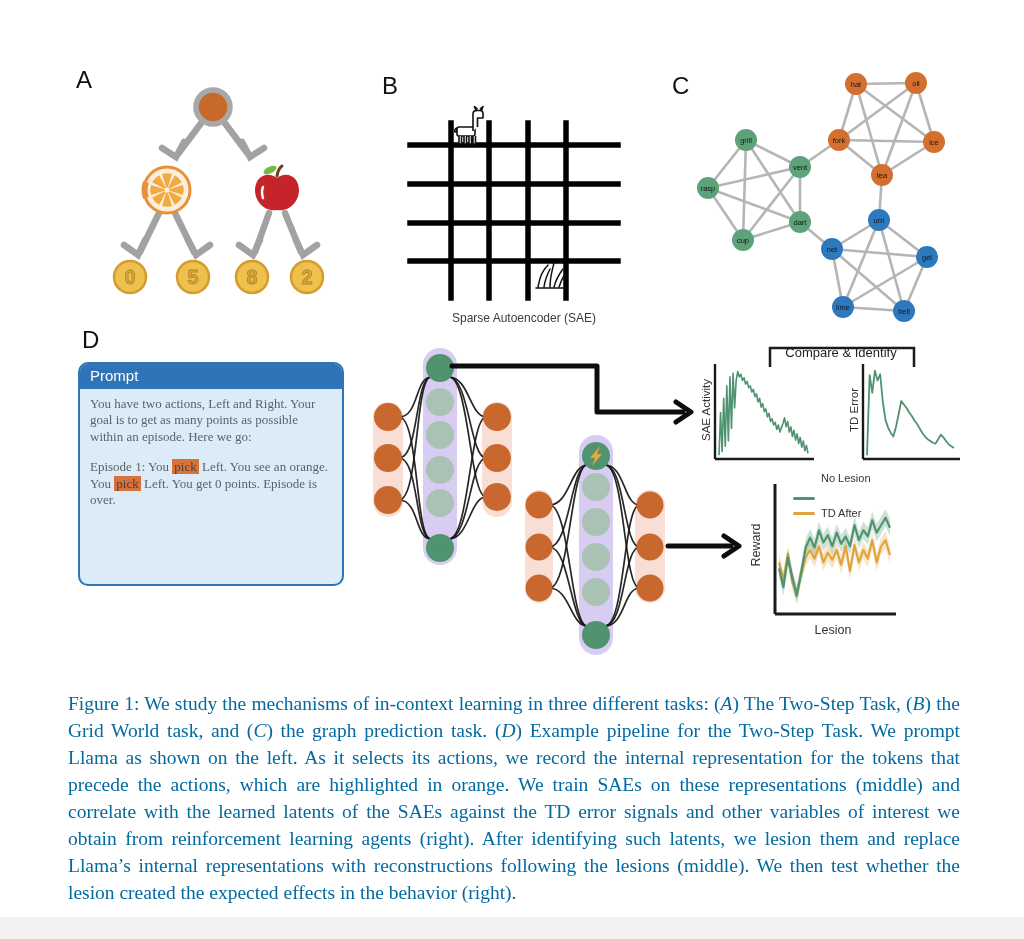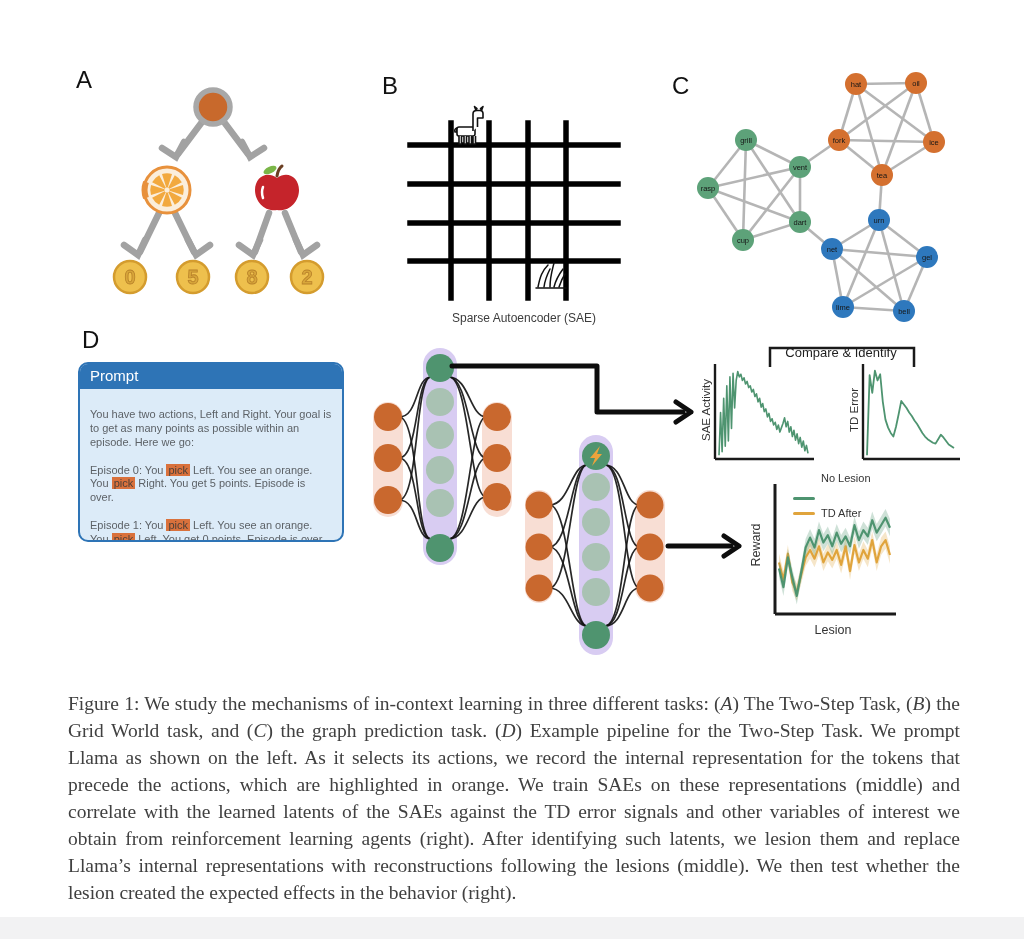--- a/index.html
+++ b/index.html
@@ -8,29 +8,29 @@
   .abs{position:absolute;}
   .panel-label{font-size:24px;color:#111;font-family:"Liberation Sans",sans-serif;}
   .small-label{font-size:12px;color:#3c3c3c;text-align:center;}
   .compare-label{font-size:13px;color:#1f1f1f;text-align:center;}
   .rot{transform:rotate(-90deg);transform-origin:center center;text-align:center;
        font-size:11.5px;color:#333;white-space:nowrap;}
   .xlab{font-size:12.5px;color:#333;text-align:center;}
   .legend-text{font-size:11px;color:#333;}
   .legend-swatch{height:3px;width:22px;border-radius:2px;}
   
-  #prompt-box{left:78px;top:362px;width:266px;height:180px;border:2.5px solid #2e74b6;
+  #prompt-box{left:78px;top:362px;width:266px;height:224px;border:2.5px solid #2e74b6;
               border-radius:10px;overflow:hidden;background:#dcebf8;box-sizing:border-box;}
   #prompt-header{background:#2e74b6;color:#fff;font-size:15px;padding:3px 10px 5px 10px;}
-  #prompt-body{padding:19px 10px;font-size:11px;line-height:1.26;color:#5d6267;}
+  #prompt-body{padding:7px 10px;font-size:13px;line-height:1.26;color:#5d6267;font-family:Liberation Serif, serif;}
   #prompt-body .para{margin:0 0 14px 0;}
   #prompt-body .hl{background:#d9713c;color:#4e4038;padding:0 2px;}
   
   #caption{left:68px;top:690px;width:892px;font-family:"Liberation Serif",serif;
-           font-size:19.5px;line-height:27px;color:#404040;text-align:justify;}
+           font-size:19.5px;line-height:27px;color:#0369a1;text-align:justify;}
   #caption .it{font-style:italic;}
   #bottom-strip{left:0;top:917px;width:1024px;height:22px;background:#f2f2f3;}
   svg{display:block;}
 </style>
 </head>
 <body>
 
 <div id="canvas">
 
   <div class="abs panel-label" style="left:76px;top:66px;">A</div>
@@ -222,21 +222,20 @@
 
   <div class="abs compare-label" style="left:766px;top:323px;width:150px;margin-top:22px;">Compare &amp; Identify</div>
   <svg class="abs" style="left:766px;top:344px;" width="152" height="28" viewBox="0 0 152 28">
     <path d="M4,23 V4 H148 V23" fill="none" stroke="#1a1a1a" stroke-width="2.5"></path>
   </svg>
 
   <div id="prompt-box" class="abs">
     <div id="prompt-header">Prompt</div>
     <div id="prompt-body">
         <div class="para"><span>You have two actions, Left and Right. Your goal is to get as many points as possible within an episode. Here we go:</span></div>
-        <div class="para"><span>Episode 0: You </span><span class="hl">pick</span><span> Left. You see an orange. You </span><span class="hl">pick</span><span> Right. You get 5 points. Episode is over.</span></div>
         <div class="para"><span>Episode 1: You </span><span class="hl">pick</span><span> Left. You see an orange. You </span><span class="hl">pick</span><span> Left. You get 0 points. Episode is over.</span></div>
       </div>
   </div>
 
   <svg id="saeNets" class="abs" style="left:360px;top:335px;" width="340" height="345" viewBox="0 0 340 345">
       <g>
         <rect x="13" y="67" width="30" height="115" rx="15" fill="#f8ded4"></rect>
         <rect x="63" y="13" width="34" height="217" rx="17" fill="#d8ccf2"></rect>
         <rect x="122" y="67" width="30" height="115" rx="15" fill="#f8ded4"></rect>
         <path d="M39,82 C59,82 55,42 71,42" stroke="#151515" stroke-width="1.7" fill="none" opacity="0.92"></path>

